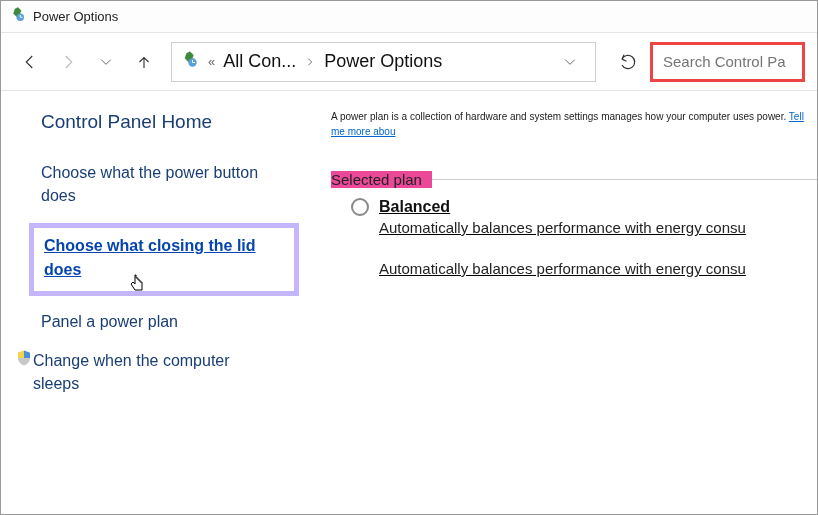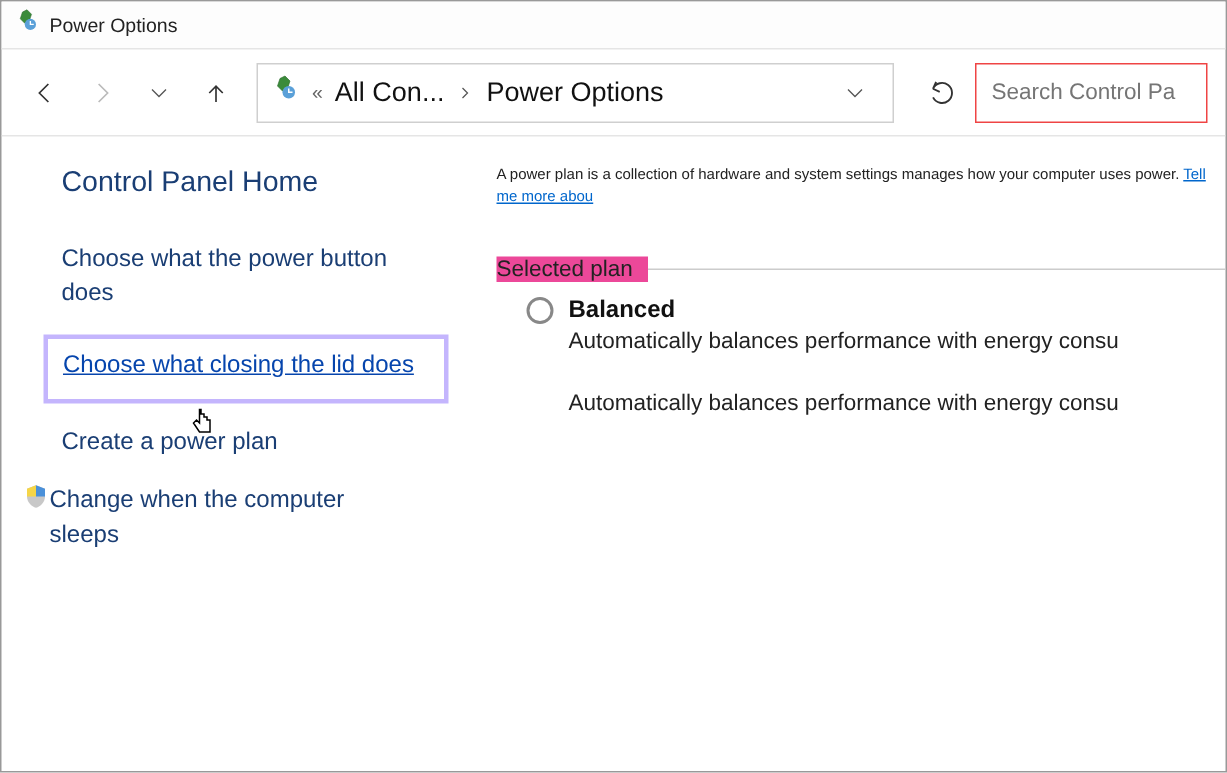--- a/index.html
+++ b/index.html
@@ -103,21 +103,21 @@
       height: 36px;
       display: flex;
       align-items: center;
       justify-content: center;
       color: #333;
       cursor: pointer;
     }
     .search-box {
       width: 155px;
       height: 40px;
-      border: 1px solid #ef4444;
+      border: 3px solid #ef4444;
       display: flex;
       align-items: center;
       padding: 0 10px;
     }
     .search-box input {
       border: none;
       outline: none;
       width: 100%;
       font-size: 15px;
       color: #888;
@@ -141,26 +141,27 @@
     .sidebar-link {
       display: block;
       font-size: 16px;
       color: #1a3e74;
       margin-bottom: 16px;
       line-height: 1.45;
       cursor: pointer;
       max-width: 240px;
     }
     .sidebar-link-box {
-      border: 3px solid #c4b5fd;
+      border: 5px solid #c4b5fd;
       padding: 6px 10px 10px 10px;
       margin-left: -12px;
       margin-right: -12px;
       margin-bottom: 14px;
       position: relative;
+      font-weight: bold;
     }
     .sidebar-link-box .sidebar-link {
       text-decoration: underline;
       color: #0645ad;
       margin-bottom: 0;
     }
     .cursor-ptr {
       position: absolute;
       left: 96px;
       top: 45px;
@@ -206,20 +207,21 @@
       border-top: 1px solid #ccc;
       margin-bottom: 18px;
       margin-left: 100px;
     }
     .fieldset-wrap {
       position: relative;
     }
     .plan {
       margin-left: 20px;
       margin-bottom: 24px;
+      text-decoration: underline;
     }
     .plan-row {
       display: flex;
       align-items: center;
       gap: 10px;
     }
     .radio {
       width: 18px;
       height: 18px;
       border: 2px solid #888;
@@ -332,21 +334,21 @@
 
     <div class="sidebar-link-box">
       <div class="sidebar-link">Choose what closing the lid does</div>
       <span class="cursor-ptr">
         <svg width="16" height="20" viewBox="0 0 16 20">
           <path d="M5 2 L5 11 L3 9 L1 11 L5 17 L12 17 L12 9 L10 9 L10 7 L8 7 L8 5 L6 5 L6 2 Z" fill="#fff" stroke="#000" stroke-width="1"></path>
         </svg>
       </span>
     </div>
 
-    <div class="sidebar-link">Create a power plan</div>
+    <div class="sidebar-link">Panel a power plan</div>
 
     <div class="sleep-link-row">
       <span class="icon-slot">
         <svg width="18" height="18" viewBox="0 0 24 24">
           <path d="M12 2 L20 5 L20 12 C20 17 16 21 12 22 C8 21 4 17 4 12 L4 5 Z" fill="#c8c8c8"></path>
           <path d="M12 2 L20 5 L20 12 L12 12 Z" fill="#4a90d9"></path>
           <path d="M12 12 L4 12 L4 5 L12 2 Z" fill="#f5d547"></path>
         </svg>
       </span>
       <div class="sidebar-link" style="max-width:220px">Change when the computer sleeps</div>

